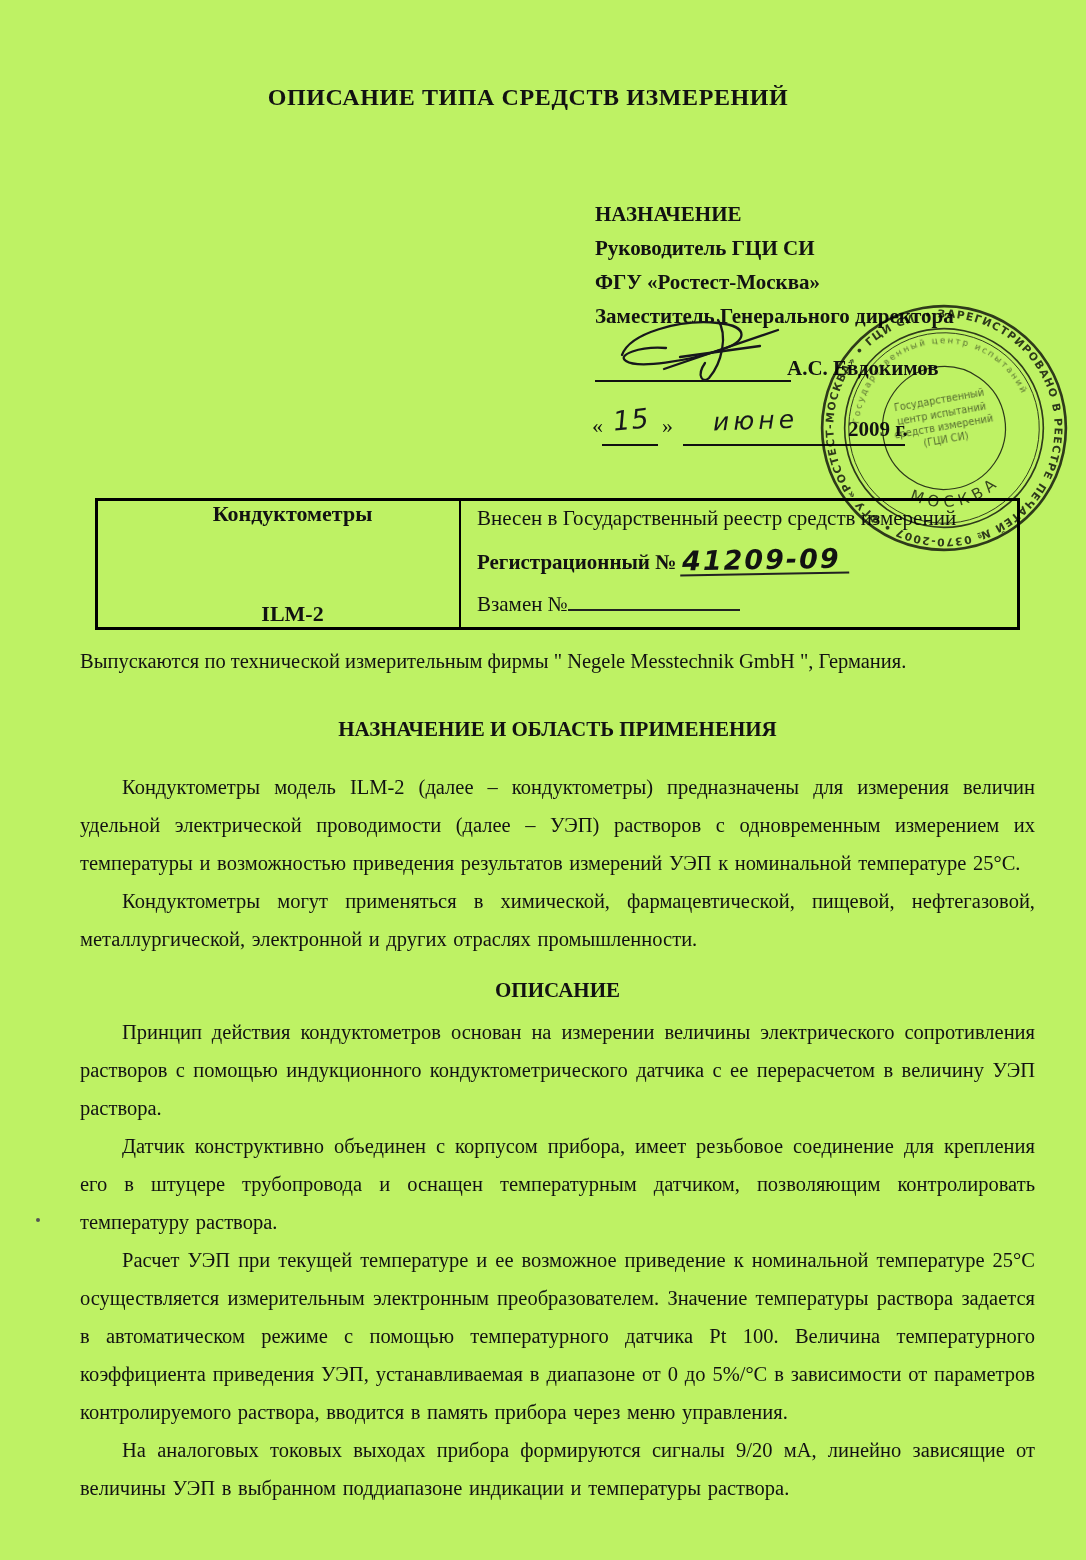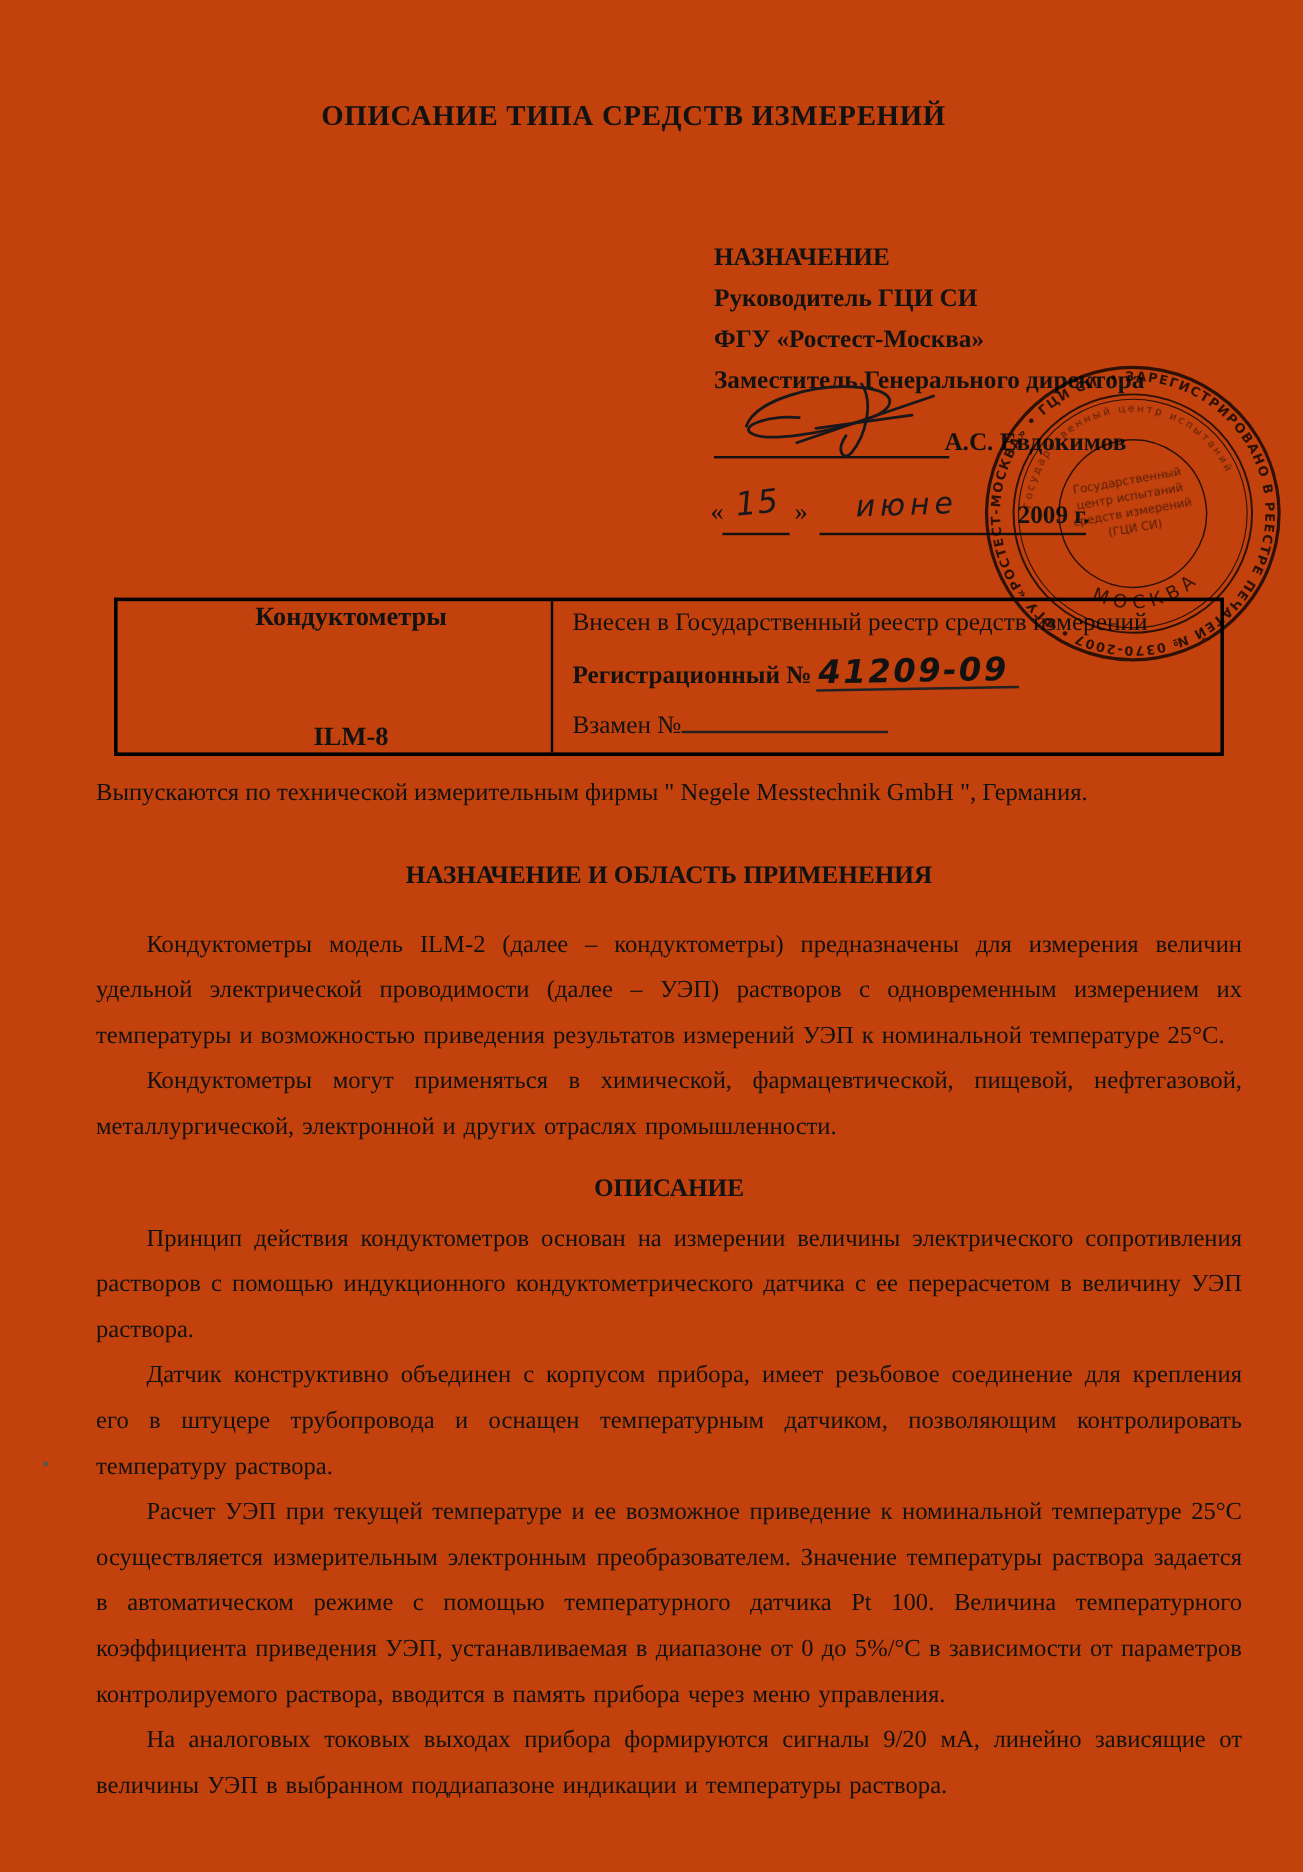--- a/index.html
+++ b/index.html
@@ -1,17 +1,17 @@
 <!DOCTYPE html>
 <html lang="ru"><head>
 <meta charset="utf-8">
 <style>
   html,body { margin:0; padding:0; background:#fff; }
   .page {
-    position:relative; width:1086px; height:1560px; background:#c2410c;
+    position:relative; width:1086px; height:1560px; background:#bef264;
     font-family:"Liberation Serif", serif; color:#121212; overflow:hidden;
   }
   .doc-title {
     position:absolute; top:84px; left:0; width:1056px; text-align:center;
     font-weight:bold; font-size:24px; letter-spacing:0.6px;
   }
   
   .approval { position:absolute; left:595px; top:197px; font-weight:bold; font-size:21px; line-height:34px; white-space:nowrap; }
   .approval .line { display:block; }
   .sig-underline { position:absolute; left:595px; top:356px; width:196px; height:24px; border-bottom:2.5px solid #111; }
@@ -108,21 +108,21 @@
       <text x="125" y="101">Государственный</text>
       <text x="125" y="114">центр испытаний</text>
       <text x="125" y="127">средств измерений</text>
       <text x="125" y="140">(ГЦИ СИ)</text>
     </g>
   </svg>
 
   <div class="reg-table">
     <div class="reg-left">
       <span>Кондуктометры</span>
-      <span>ILM-8</span>
+      <span>ILM-2</span>
     </div>
     <div class="reg-right">
       <span>Внесен в Государственный реестр средств измерений</span>
       <span class="reg-num-row">
         <span>Регистрационный №</span>
         <span class="hw-regnum">41209-09</span>
       </span>
       <span>
         <span>Взамен №</span><span class="blank-underline"></span>
       </span>

